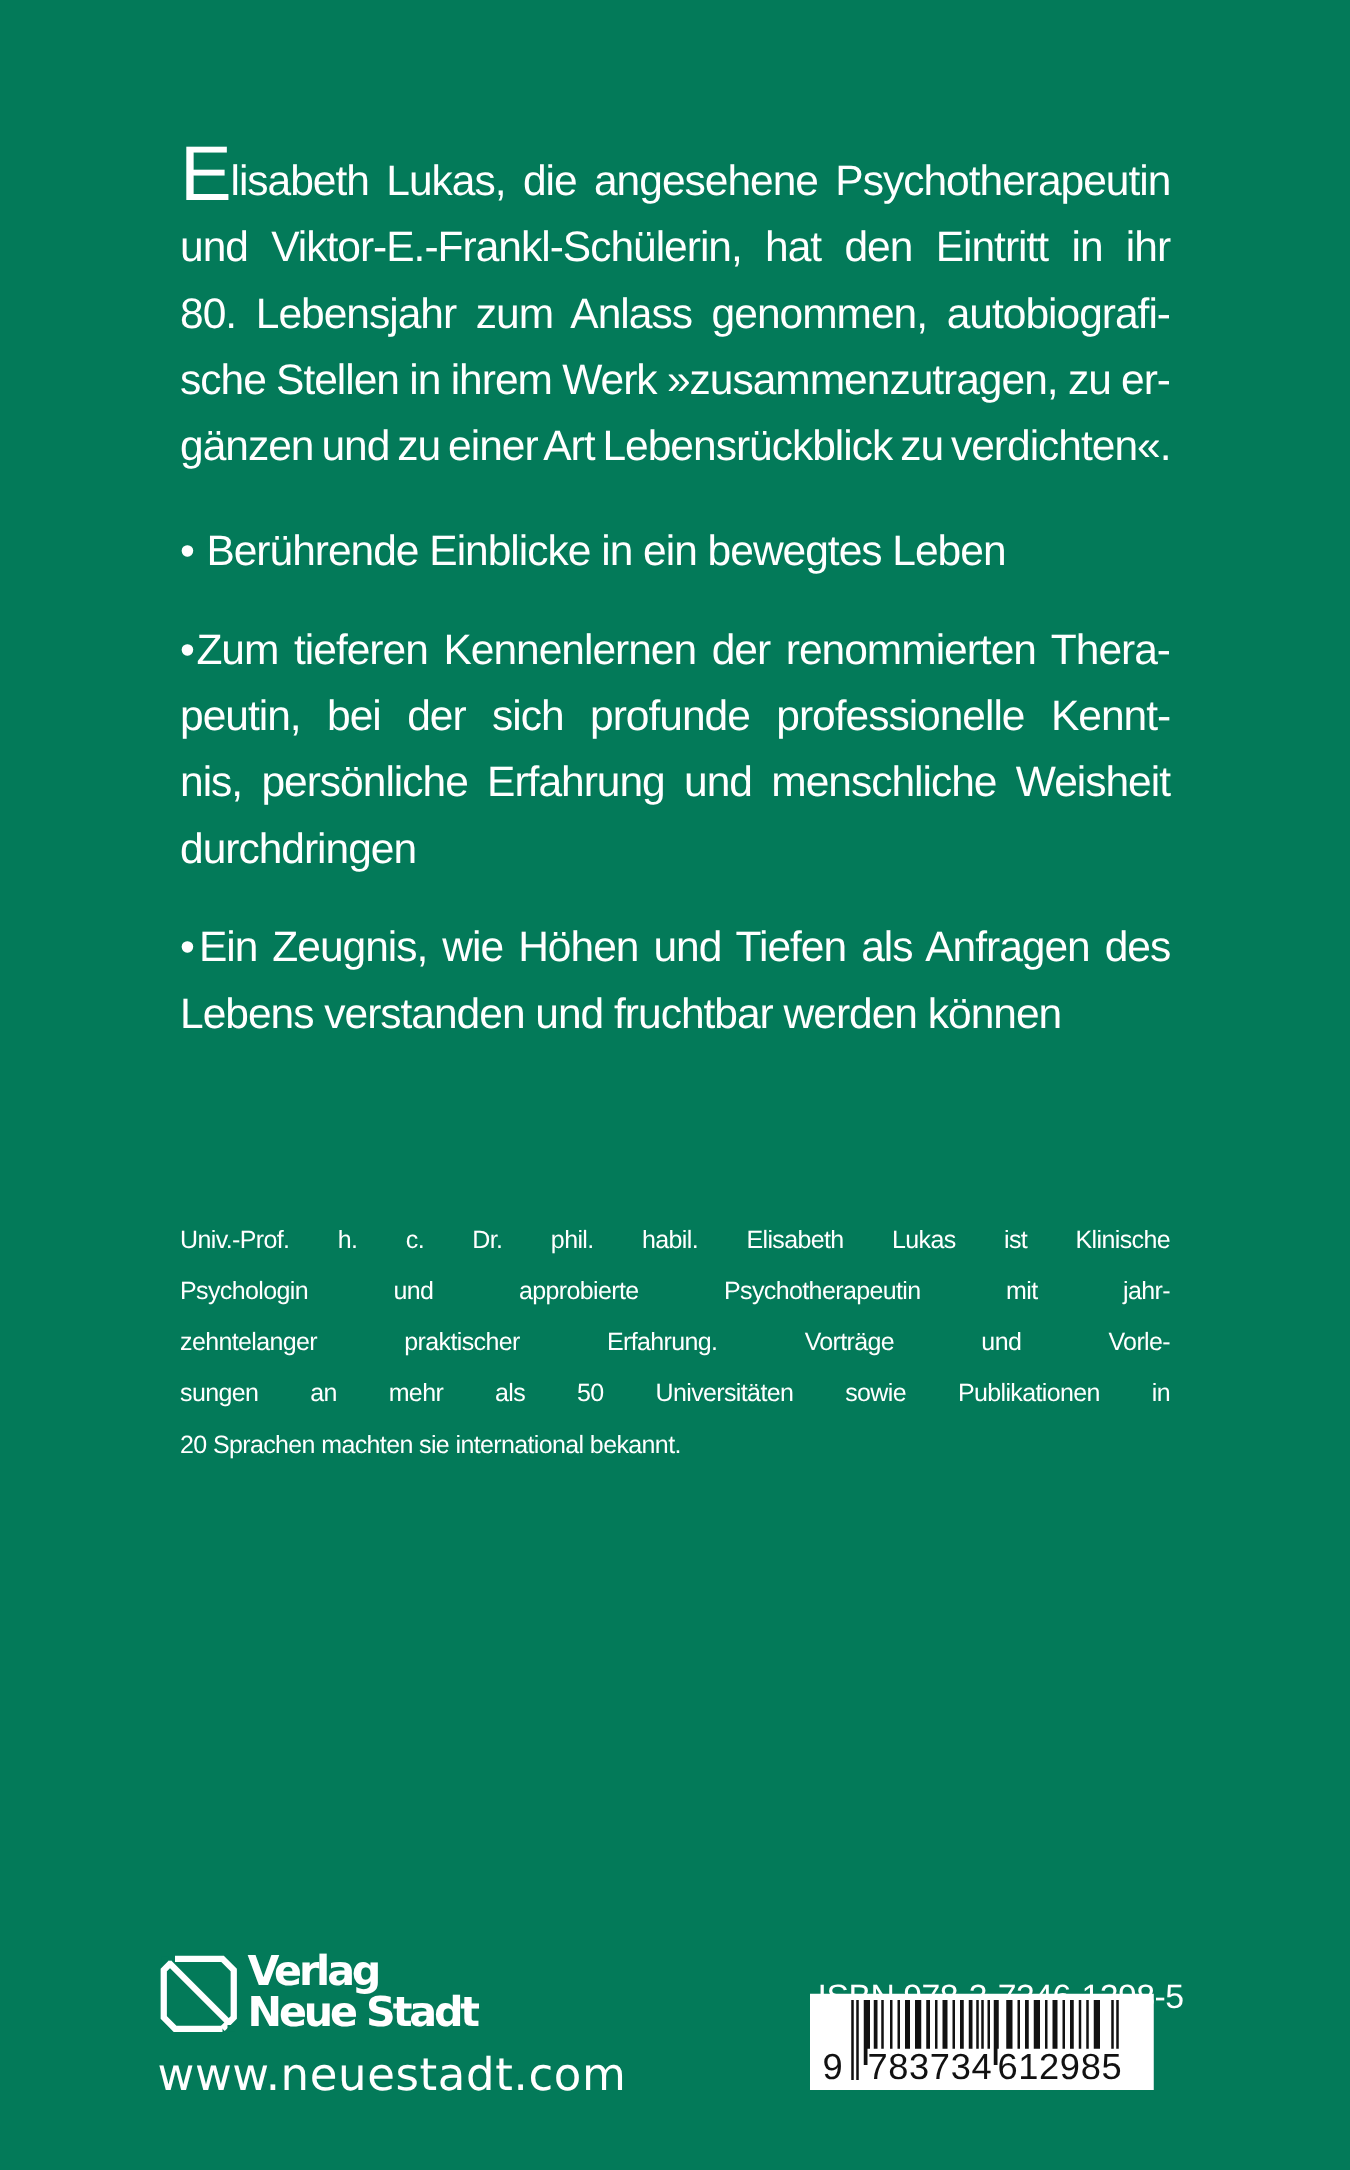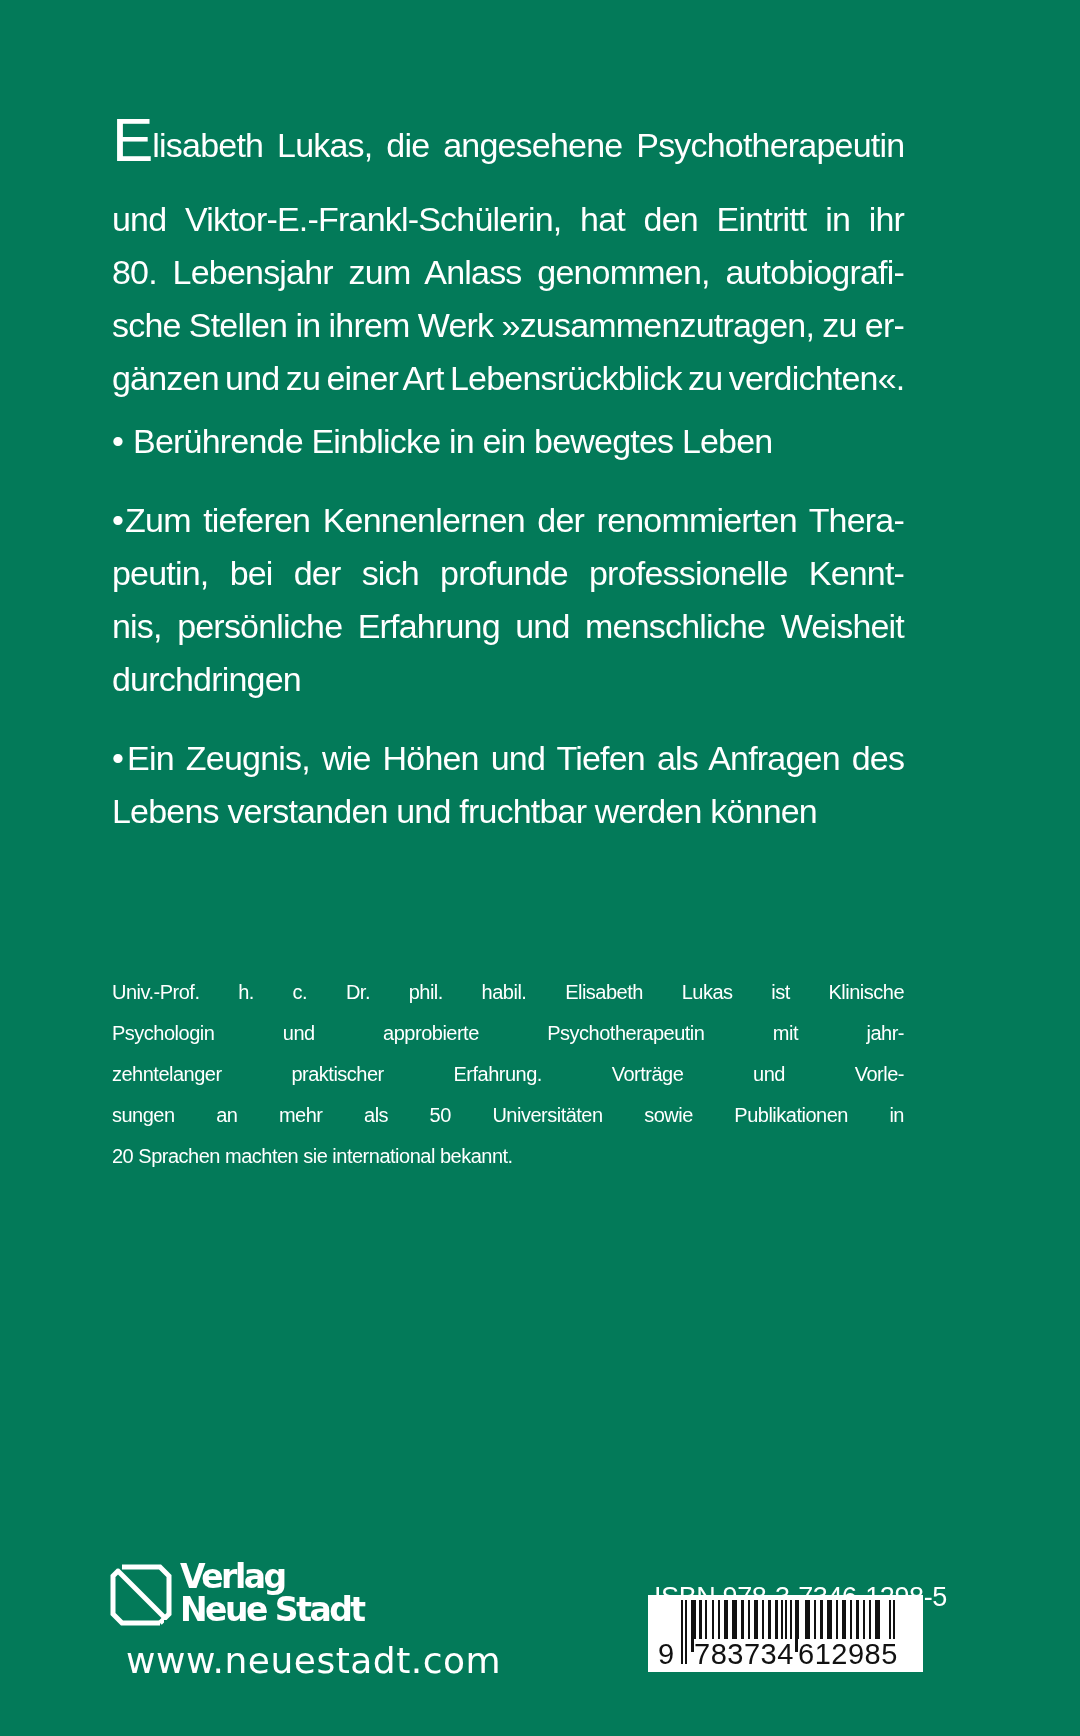--- a/index.html
+++ b/index.html
@@ -17,21 +17,21 @@
     }
     .cover {
       position: absolute;
       left: 0; top: 0;
       width: 1080px;
       height: 1736px;
       background: #037a59;
     }
     .block {
       position: absolute;
-      left: 112px;
+      left: 144px;
       width: 792px;
     }
     .line {
       display: block;
       white-space: nowrap;
       text-align: justify;
       text-align-last: justify;
       height: 53px;
       line-height: 53px;
       font-size: 34px;
@@ -62,21 +62,21 @@
       line-height: 41px;
       letter-spacing: -0.5px;
     }
     .bullet-dot {
       display: inline-block;
       margin-right: 10px;
     }
     
     .publisher {
       position: absolute;
-      left: 108px;
+      left: 126px;
       top: 1562px;
       width: 320px;
       height: 70px;
     }
     .logo-icon {
       position: absolute;
       left: 0; top: 0;
       width: 66px;
       height: 66px;
     }
@@ -137,21 +137,21 @@
     .bd-left { left: 46px; }
     .bd-right { left: 150px; }
   </style>
 </head>
 <body>
 
 <div class="cover">
 
   <div class="block intro">
     <span class="line" style="display: block; word-spacing: 5.25px;"><span class="dropcap">E</span><span>lisabeth Lukas, die angesehene Psychotherapeutin</span></span>
-    <span class="line" style="display: block; word-spacing: 10px; margin-top: 21px;">und Viktor-E.-Frankl-Schülerin, hat den Eintritt in ihr</span>
+    <span class="line" style="display: block; word-spacing: 10px;">und Viktor-E.-Frankl-Schülerin, hat den Eintritt in ihr</span>
     <span class="line" style="display: block; word-spacing: 7px;">80. Lebensjahr zum Anlass genommen, autobiografi-</span>
     <span class="line" style="display: block; word-spacing: -0.428571px;">sche Stellen in ihrem Werk »zusammenzutragen, zu er-</span>
     <span class="line" style="display: block; word-spacing: -2.28571px;">gänzen und zu einer Art Lebensrückblick zu verdichten«.</span>
   </div>
 
   <div class="block bullet1">
     <span class="line last" style="display: block;"><span class="bullet-dot">•</span><span>Berührende Einblicke in ein bewegtes Leben</span></span>
   </div>
 
   <div class="block bullet2">

